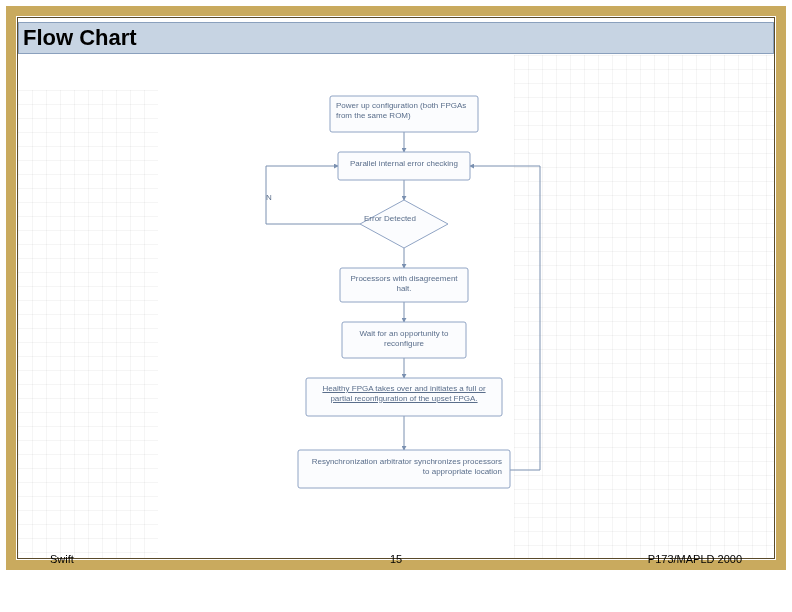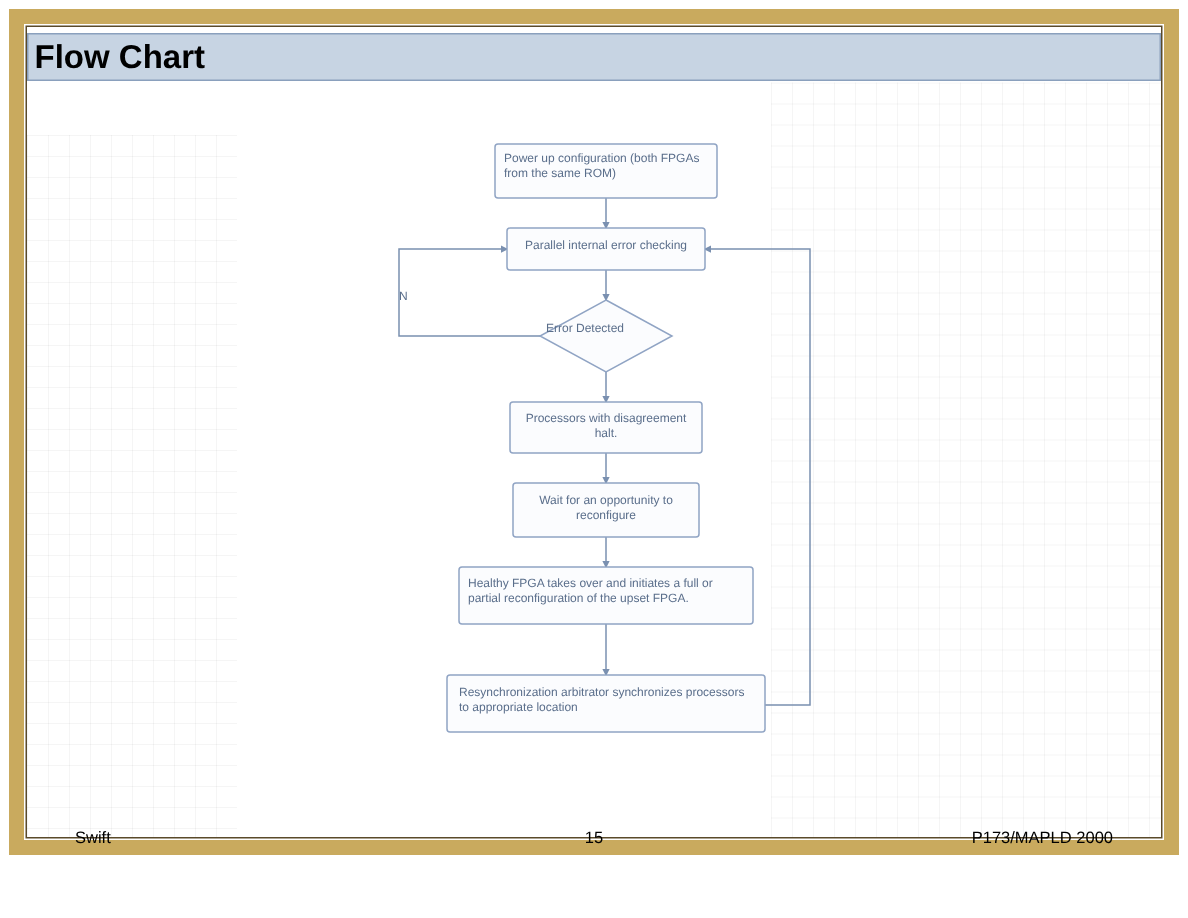--- a/index.html
+++ b/index.html
@@ -160,26 +160,26 @@
           <div xmlns="http://www.w3.org/1999/xhtml" style="font:8px Arial;color:#5a6e8b;text-align:center;line-height:1.2;padding:4px 2px;">Processors with disagreement halt.</div>
         </foreignObject>
 
         <rect x="98" y="232" width="124" height="36" rx="2" fill="#fbfcfe" stroke="#90a4c4"></rect>
         <foreignObject x="100" y="234" width="120" height="32">
           <div xmlns="http://www.w3.org/1999/xhtml" style="font:8px Arial;color:#5a6e8b;text-align:center;line-height:1.2;padding:5px 2px;">Wait for an opportunity to reconfigure</div>
         </foreignObject>
 
         <rect x="62" y="288" width="196" height="38" rx="2" fill="#fbfcfe" stroke="#90a4c4"></rect>
         <foreignObject x="64" y="290" width="192" height="34">
-          <div xmlns="http://www.w3.org/1999/xhtml" style="font:8px Arial;color:#5a6e8b;text-align:left;line-height:1.2;padding:4px 4px;">Healthy FPGA takes over and initiates a full or partial reconfiguration of the upset FPGA.</div>
+          <div xmlns="http://www.w3.org/1999/xhtml" style="font:8px Arial;color:#5a6e8b;text-align:center;line-height:1.2;padding:4px 4px;text-decoration:underline;">Healthy FPGA takes over and initiates a full or partial reconfiguration of the upset FPGA.</div>
         </foreignObject>
 
         <rect x="54" y="360" width="212" height="38" rx="2" fill="#fbfcfe" stroke="#90a4c4"></rect>
         <foreignObject x="56" y="362" width="208" height="34">
-          <div xmlns="http://www.w3.org/1999/xhtml" style="font:8px Arial;color:#5a6e8b;text-align:left;line-height:1.2;padding:5px 6px;">Resynchronization arbitrator synchronizes processors to appropriate location</div>
+          <div xmlns="http://www.w3.org/1999/xhtml" style="font:8px Arial;color:#5a6e8b;text-align:right;line-height:1.2;padding:5px 6px;">Resynchronization arbitrator synchronizes processors to appropriate location</div>
         </foreignObject>
 
       </g>
     </svg>
   </div>
 
   <div class="footer">
     <span>Swift</span>
     <span class="center">15</span>
     <span>P173/MAPLD 2000</span>

